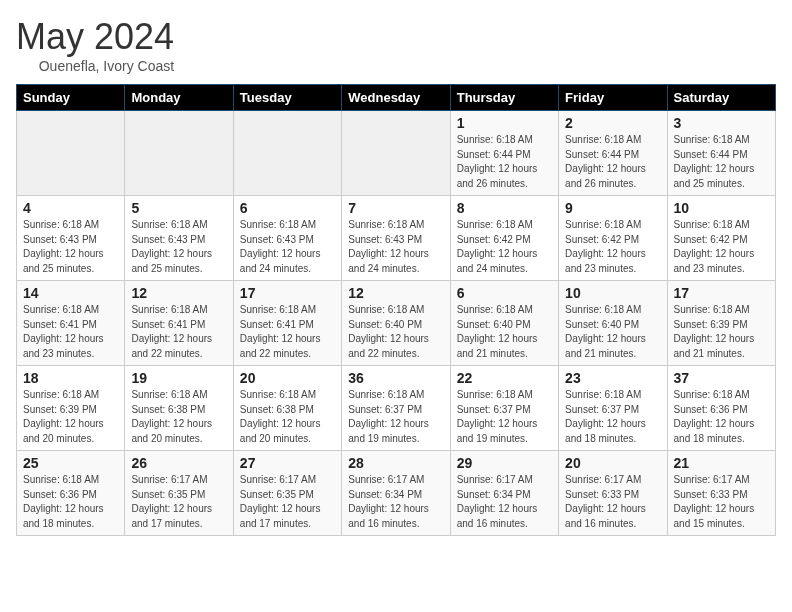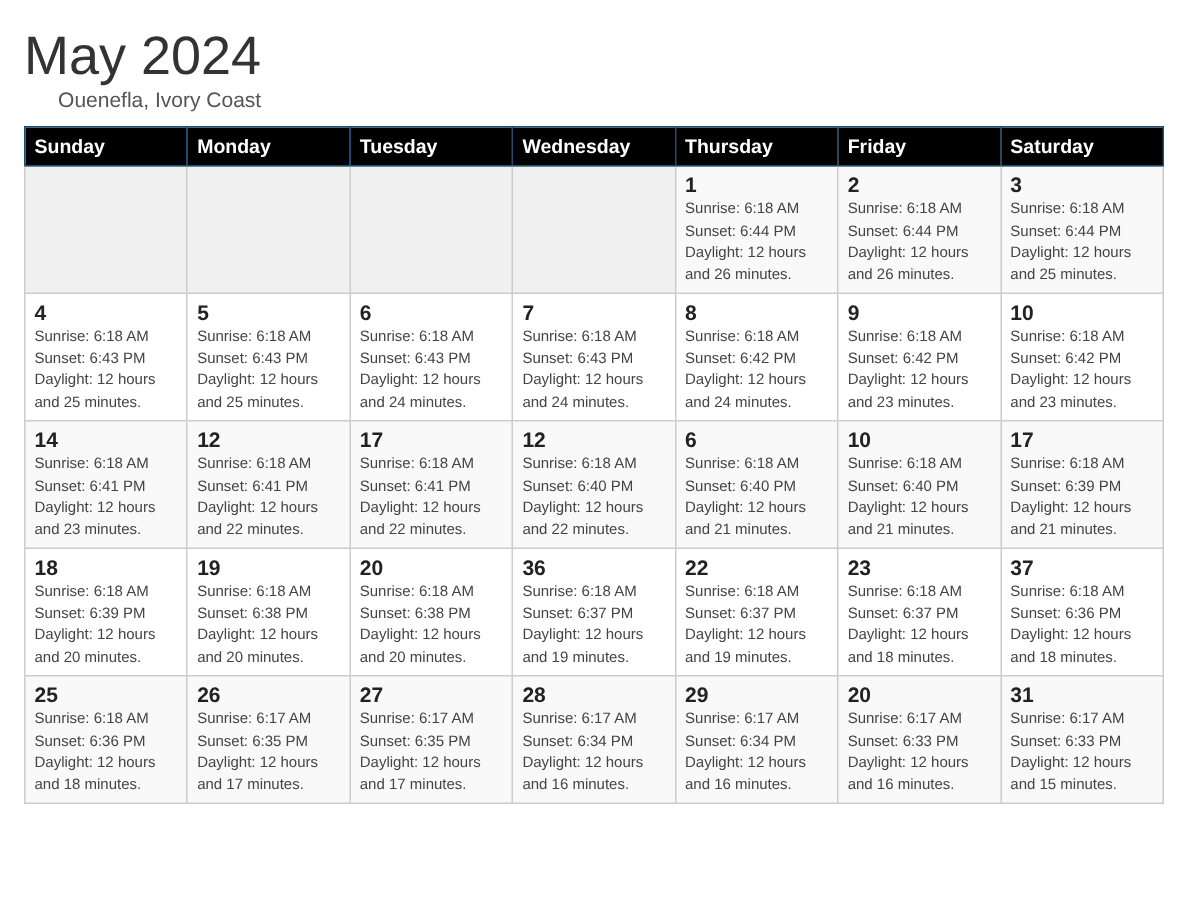--- a/index.html
+++ b/index.html
@@ -299,20 +299,20 @@
 Sunset: 6:34 PM
 Daylight: 12 hours and 16 minutes.</div>
         </td>
         <td>
           <span class="day-number">20</span>
           <div class="day-info" style="white-space: pre-line;">Sunrise: 6:17 AM
 Sunset: 6:33 PM
 Daylight: 12 hours and 16 minutes.</div>
         </td>
         <td>
-          <span class="day-number">31</span>
+          <span class="day-number">21</span>
           <div class="day-info" style="white-space: pre-line;">Sunrise: 6:17 AM
 Sunset: 6:33 PM
 Daylight: 12 hours and 15 minutes.</div>
         </td>
       </tr>
     </tbody>
 </table>
 
 </body></html>

